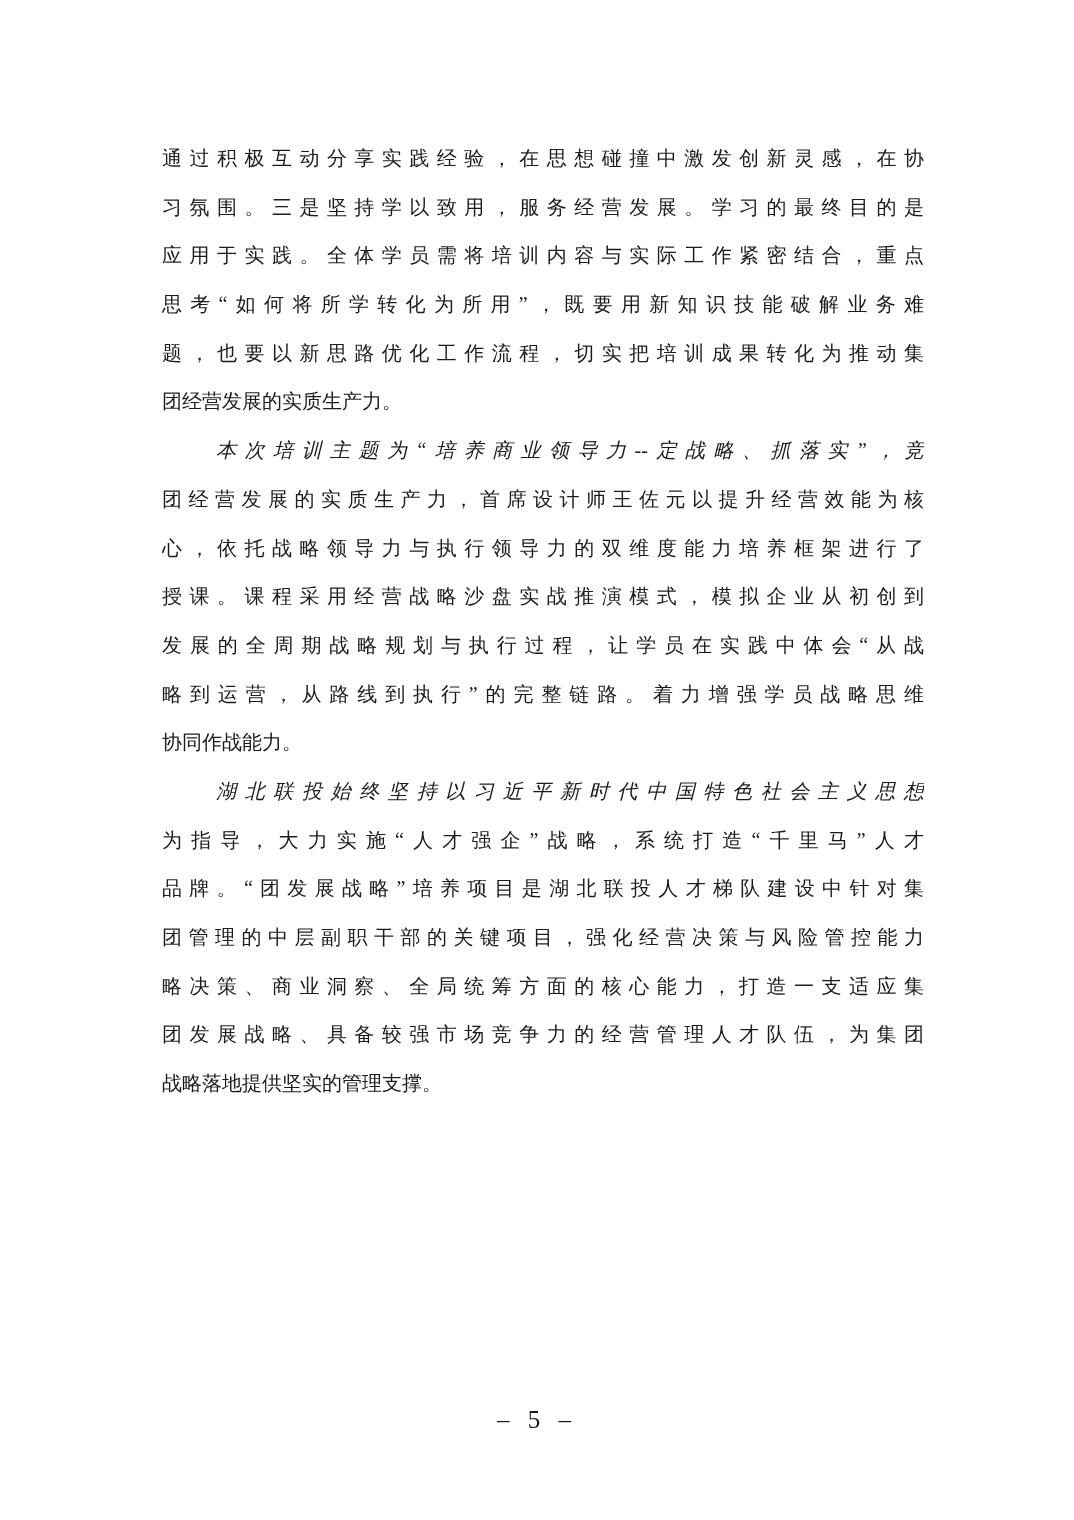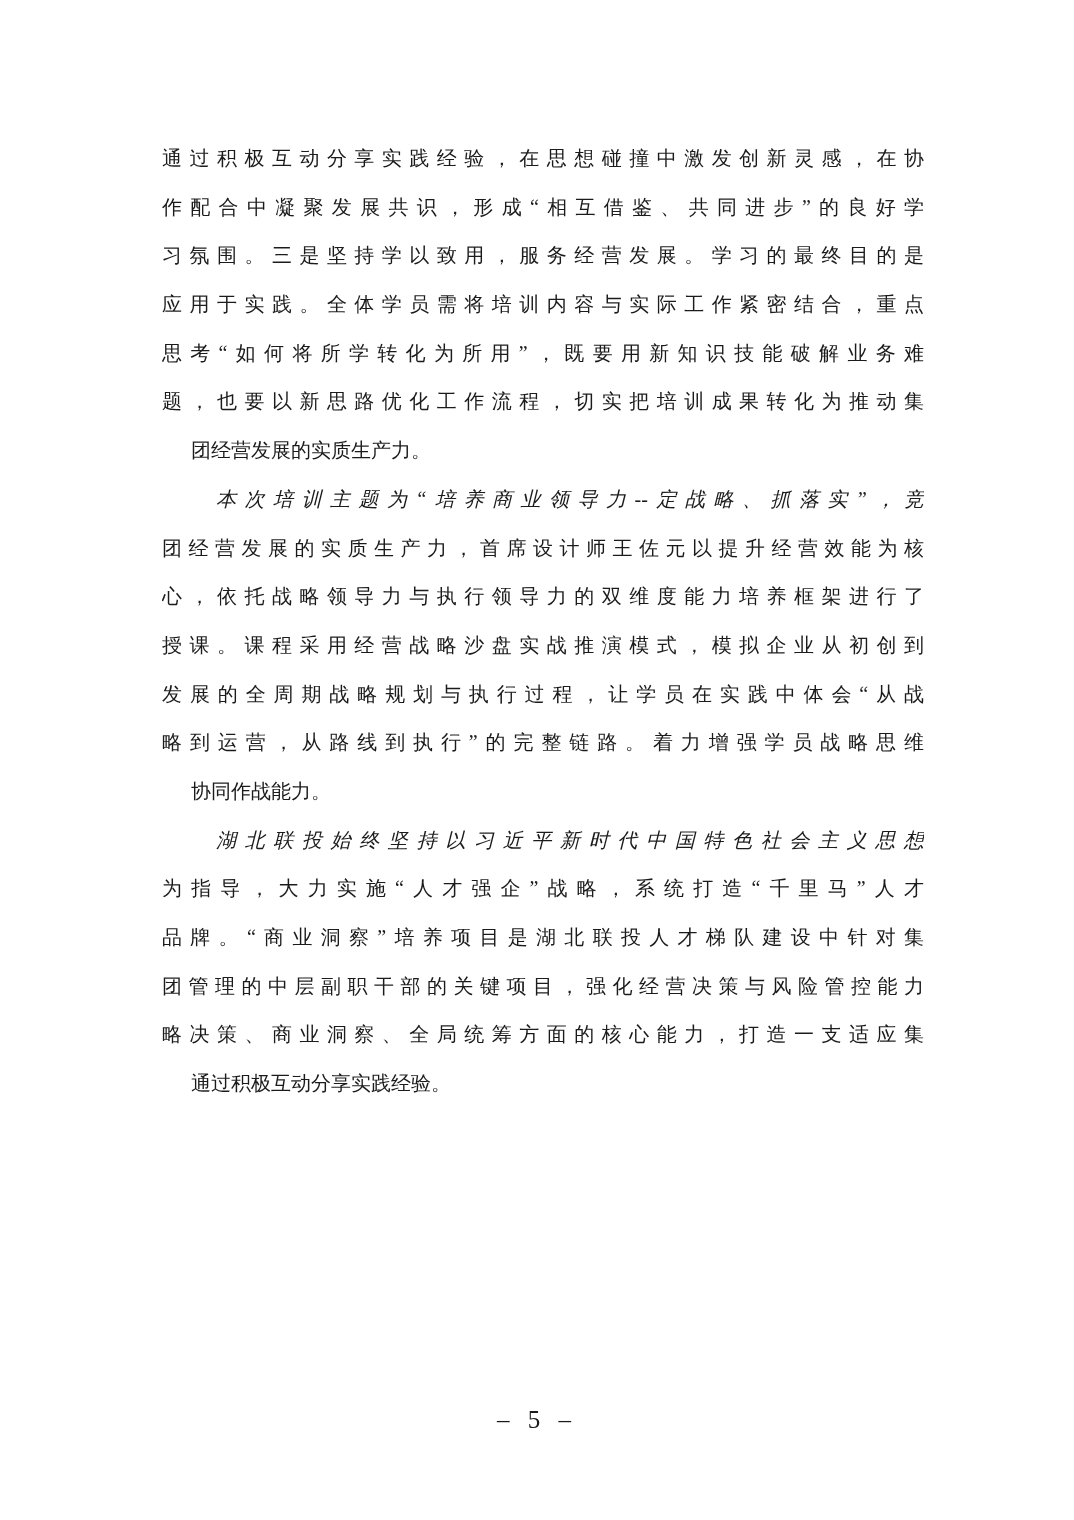--- a/index.html
+++ b/index.html
@@ -40,21 +40,20 @@
     font-weight: 400;
     letter-spacing: 0;
   }
   .line.indent {
     padding-left: 54px;
     font-style: italic;
   }
   .line.last {
     text-align: left;
     text-align-last: left;
-    margin-left: 29px;
   }
   .page-footer {
     position: absolute;
     left: 0;
     top: 1406px;
     width: 1074px;
     text-align: center;
   }
   .page-number {
     font-size: 25px;
@@ -62,41 +61,41 @@
     color: #1b1b1b;
   }
 </style>
 </head>
 <body>
 
 <div class="page">
   <main class="text-block" id="doc-body">
       <div class="paragraph">
         <div class="line">通过积极互动分享实践经验，在思想碰撞中激发创新灵感，在协</div>
-        <div class="line">作配合中凝聚发展共识，形成“相互借鉴、共同进步”的良好学</div>
         <div class="line">习氛围。三是坚持学以致用，服务经营发展。学习的最终目的是</div>
         <div class="line">应用于实践。全体学员需将培训内容与实际工作紧密结合，重点</div>
         <div class="line">思考“如何将所学转化为所用”，既要用新知识技能破解业务难</div>
         <div class="line">题，也要以新思路优化工作流程，切实把培训成果转化为推动集</div>
         <div class="line last">团经营发展的实质生产力。</div>
       </div>
       <div class="paragraph">
         <div class="line indent">本次培训主题为“培养商业领导力--定战略、抓落实”，竞</div>
         <div class="line">团经营发展的实质生产力，首席设计师王佐元以提升经营效能为核</div>
         <div class="line">心，依托战略领导力与执行领导力的双维度能力培养框架进行了</div>
         <div class="line">授课。课程采用经营战略沙盘实战推演模式，模拟企业从初创到</div>
         <div class="line">发展的全周期战略规划与执行过程，让学员在实践中体会“从战</div>
         <div class="line">略到运营，从路线到执行”的完整链路。着力增强学员战略思维</div>
         <div class="line last">协同作战能力。</div>
       </div>
       <div class="paragraph">
         <div class="line indent">湖北联投始终坚持以习近平新时代中国特色社会主义思想</div>
         <div class="line">为指导，大力实施“人才强企”战略，系统打造“千里马”人才</div>
-        <div class="line">品牌。“商业洞察”培养项目是湖北联投人才梯队建设中针对集</div>
+        <div class="line">品牌。“团发展战略”培养项目是湖北联投人才梯队建设中针对集</div>
         <div class="line">团管理的中层副职干部的关键项目，强化经营决策与风险管控能力</div>
         <div class="line">略决策、商业洞察、全局统筹方面的核心能力，打造一支适应集</div>
-        <div class="line last">通过积极互动分享实践经验。</div>
+        <div class="line">团发展战略、具备较强市场竞争力的经营管理人才队伍，为集团</div>
+        <div class="line last">战略落地提供坚实的管理支撑。</div>
       </div>
     </main>
   <footer class="page-footer">
     <span class="page-number">– 5 –</span>
   </footer>
 </div>
 
 </body></html>

